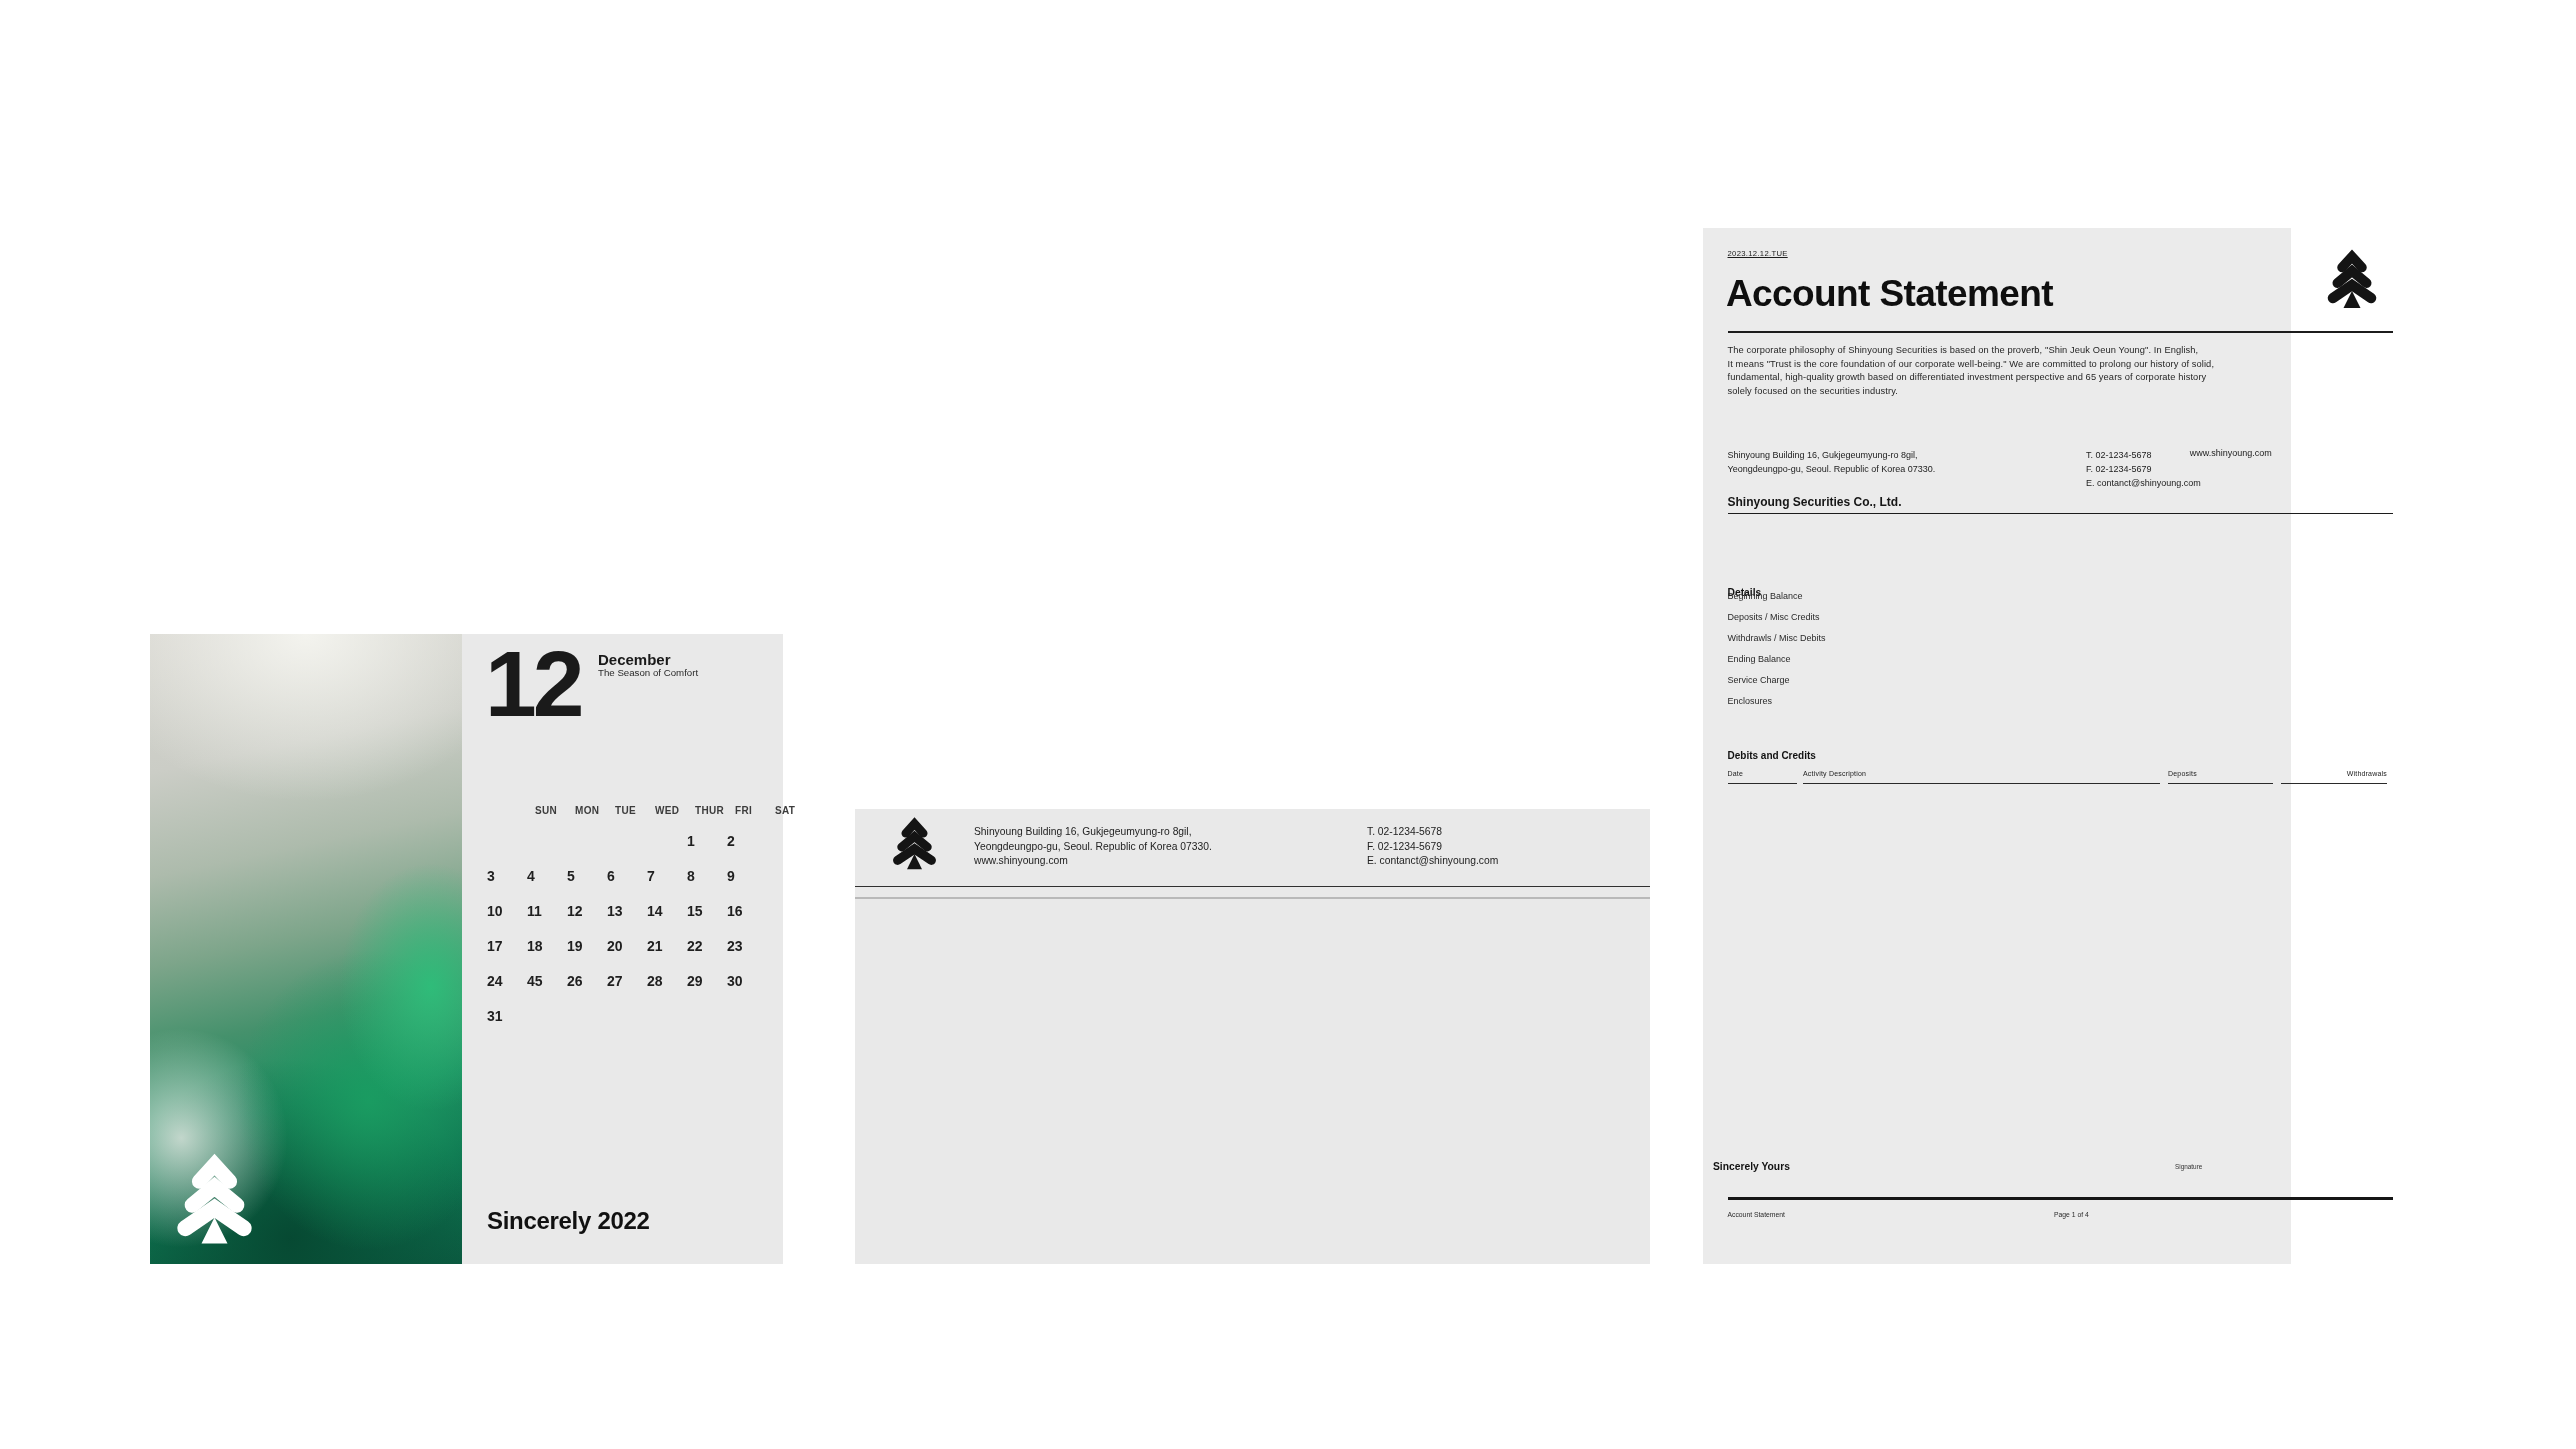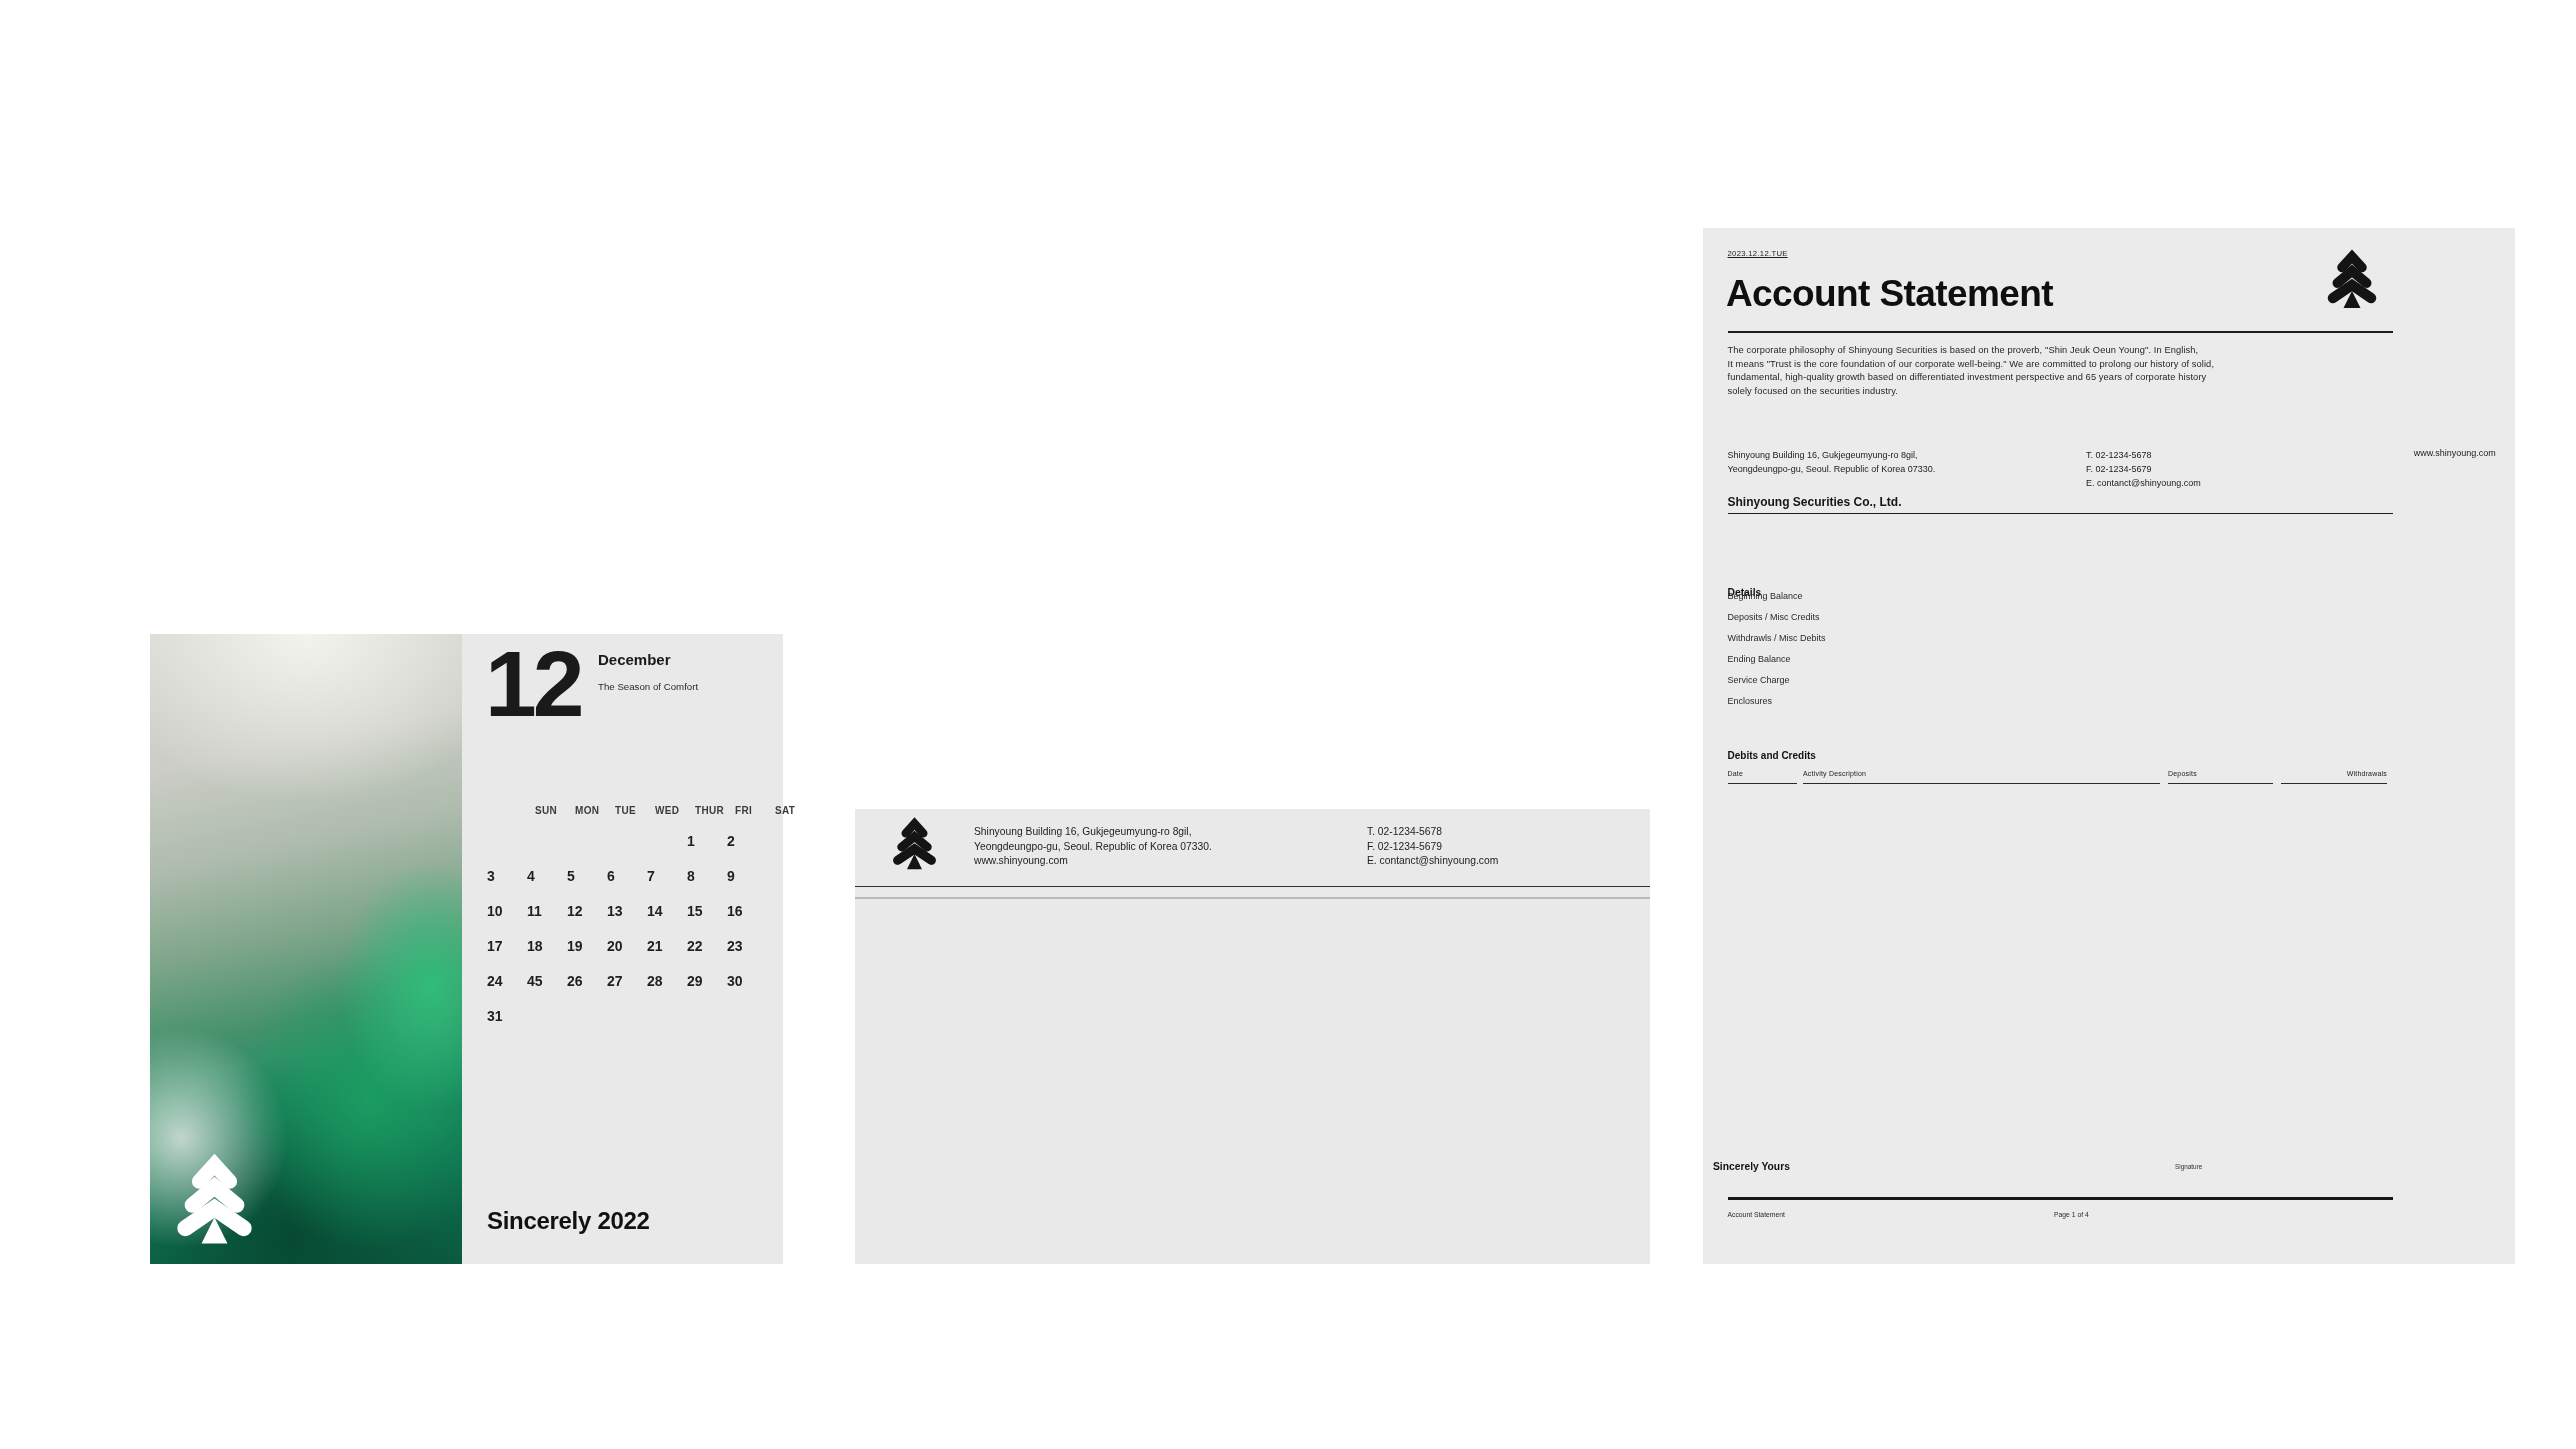--- a/index.html
+++ b/index.html
@@ -21,36 +21,36 @@
       radial-gradient(85% 42% at 45% 96%, rgba(6,70,48,.9), rgba(6,70,48,0) 68%),
       linear-gradient(168deg,#d6d5cf 0%,#cbcdc6 20%,#adbbac 35%,#7da58a 48%,#45916c 60%,#1d8a60 72%,#0e7450 84%,#0b5a40 100%);
   }
   .cal-panel{position:absolute;left:312px;top:0;width:321px;height:630px;background:#e9e9e9;}
   .cal-logo{position:absolute;left:24.5px;top:516px;width:79px;height:98px;color:#ffffff;}
   .cal-month-num{
     position:absolute;left:335px;top:3.9px;font-size:93px;line-height:1;
     font-weight:700;letter-spacing:-3.9px;color:#1a1a1a;
   }
   .cal-month-name{position:absolute;left:448px;top:17.4px;font-size:15px;font-weight:700;color:#1a1a1a;}
-  .cal-tagline{position:absolute;left:448px;top:33px;font-size:9.7px;color:#2a2a2a;margin-top:14px;}
+  .cal-tagline{position:absolute;left:448px;top:33px;font-size:9.7px;color:#2a2a2a;}
   .cal-grid{position:absolute;left:337px;top:171px;width:291px;}
   .wd-row,.day-rows{display:grid;grid-template-columns:repeat(7,40px);}
   .wd{font-size:10px;letter-spacing:0.3px;color:#3c3c3c;font-weight:700;height:11.6px;margin-left:48px;}
   .day-rows{margin-top:16.7px;grid-auto-rows:35px;}
   .dcell{font-size:14px;font-weight:700;color:#1f1f1f;}
   .cal-sincerely{position:absolute;left:337px;top:573px;font-size:24px;font-weight:700;letter-spacing:-0.3px;color:#111;}
   
   .envelope{left:855px;top:809px;width:795px;height:455px;background:#e9e9e9;}
   .env-logo{position:absolute;left:37px;top:6.4px;width:45px;height:57px;color:#141414;}
   .env-address{position:absolute;left:119px;top:16px;font-size:10.3px;line-height:14.5px;color:#222;}
   .env-contacts{position:absolute;left:512px;top:16px;font-size:10.3px;line-height:14.5px;color:#222;}
   .env-line-dark{position:absolute;left:0;top:77px;width:100%;height:1.3px;background:#303030;}
   .env-line-gray{position:absolute;left:0;top:88px;width:100%;height:1.9px;background:#b9b9b9;}
   
-  .statement{left:1703px;top:228px;width:812px;height:1036px;background:#ebebeb;}
+  .statement{left:1703px;top:228px;width:588px;height:1036px;background:#ebebeb;}
   .st-date{position:absolute;left:24.5px;top:21px;font-size:7.7px;font-weight:500;letter-spacing:0.3px;
     text-decoration:underline;color:#1c1c1c;}
   .st-title{position:absolute;left:23px;top:45px;font-size:37px;font-weight:700;letter-spacing:-0.6px;color:#0f0f0f;}
   .st-logo{position:absolute;left:623px;top:19.3px;width:52px;height:64px;color:#141414;}
   .st-rule1{position:absolute;left:24.5px;top:103px;width:665px;height:1.9px;background:#1c1c1c;}
   .st-intro{position:absolute;left:24.5px;top:116px;font-size:9.3px;line-height:13.5px;color:#262626;letter-spacing:0.1px;}
   .st-address{position:absolute;left:24.5px;top:220px;font-size:9px;line-height:14px;color:#222;}
   .st-contacts{position:absolute;left:383px;top:220px;font-size:9px;line-height:14px;color:#222;}
   .st-website{position:absolute;right:19.3px;top:220px;font-size:9px;color:#222;text-align:right;}
   .st-company{position:absolute;left:24.5px;top:267px;font-size:12px;font-weight:700;color:#161616;}

